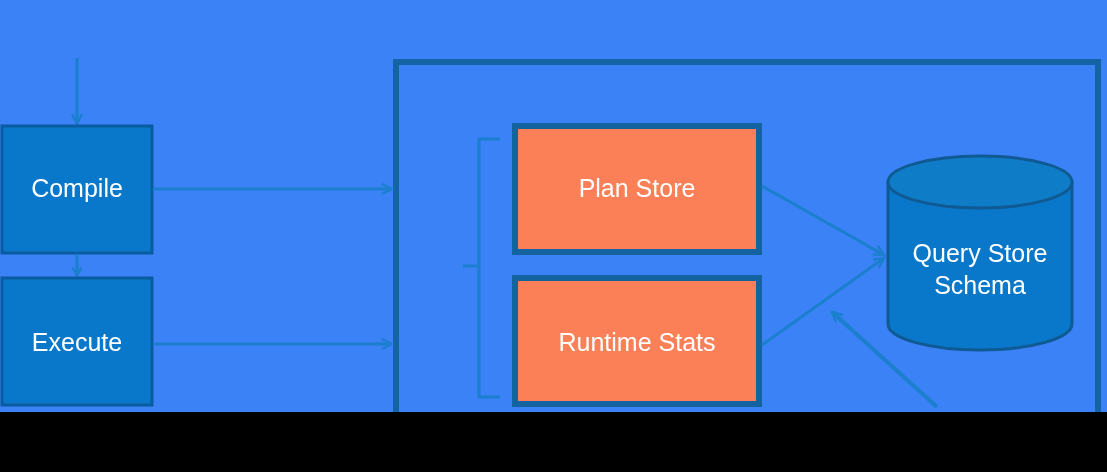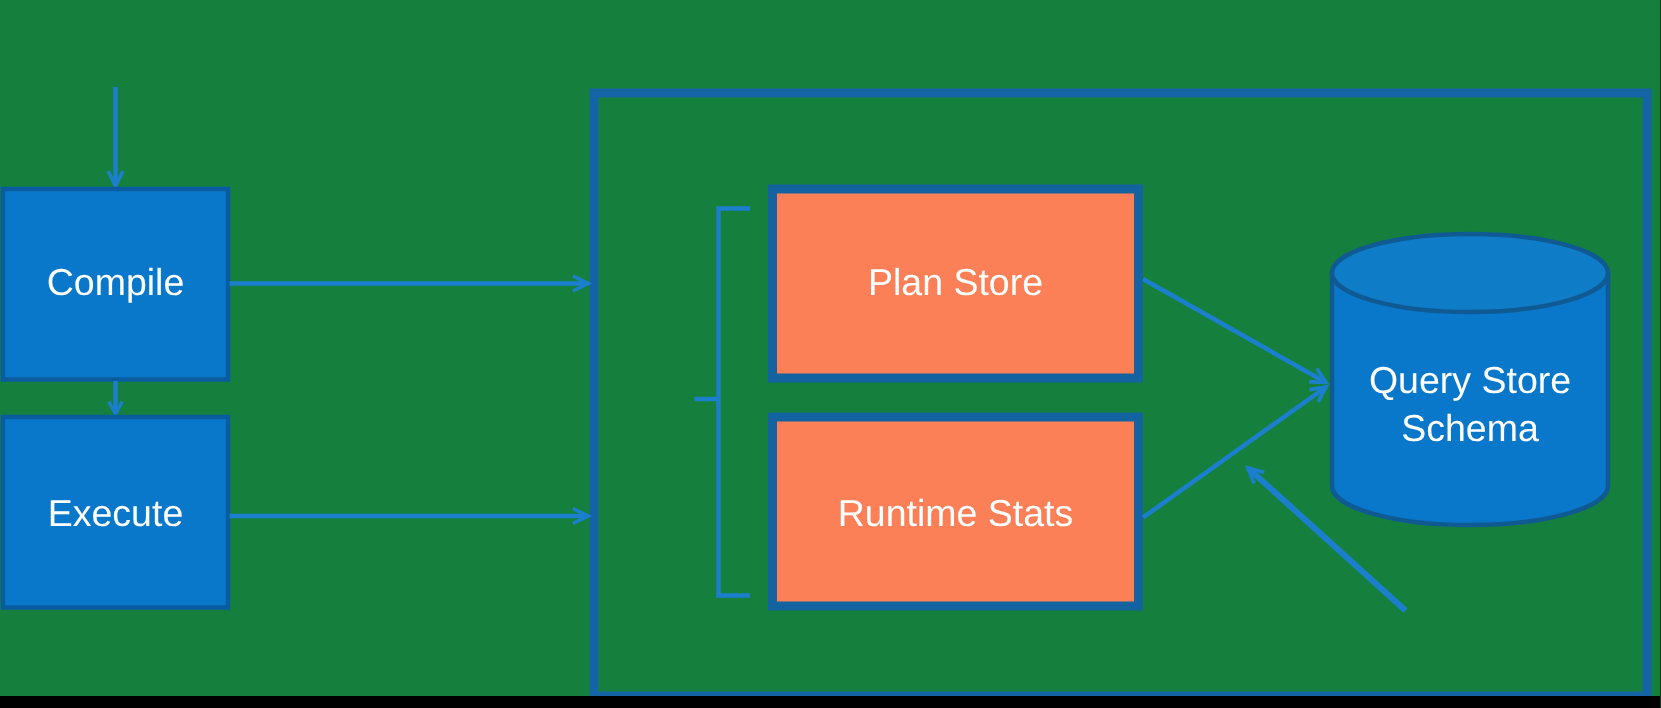--- a/index.html
+++ b/index.html
@@ -4,22 +4,22 @@
 <title>Query Store Architecture Diagram</title>
 <style>
   html, body {
     margin: 0;
     padding: 0;
     background: #000000;
   }
   #diagram-root {
     position: relative;
     width: 1107px;
-    height: 464px;
-    background: #15803d;
+    height: 412px;
+    background: #3b82f6;
     overflow: hidden;
     font-family: "Liberation Sans", sans-serif;
   }
   #diagram-svg {
     position: absolute;
     top: 0;
     left: 0;
     width: 1107px;
     height: 472px;
   }

